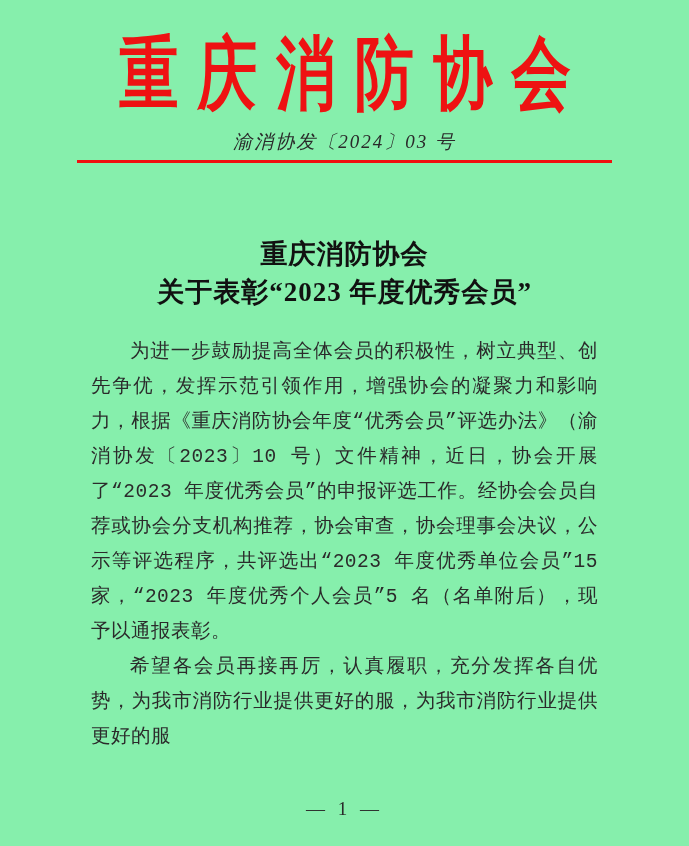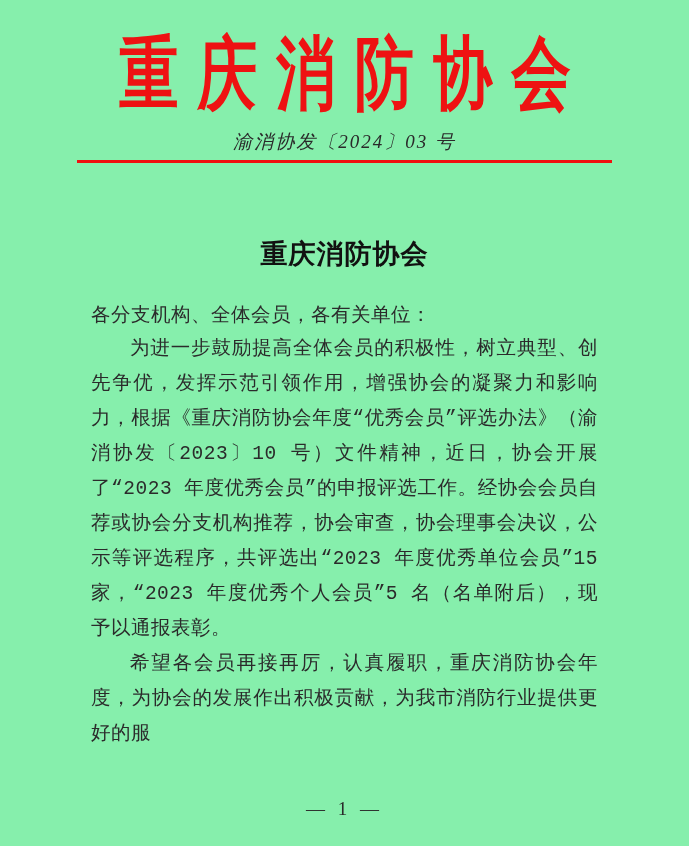--- a/index.html
+++ b/index.html
@@ -88,25 +88,25 @@
 <div class="page">
 
   <header class="letterhead">
     <div class="org-title">重庆消防协会</div>
     <div class="doc-number">渝消协发〔2024〕03 号</div>
     <div class="red-divider"></div>
   </header>
 
   <section class="doc-title">
     <div>重庆消防协会</div>
+    <div>关于表彰“2023 年度优秀会员”</div>
   </section>
 
   <section class="body-text">
-    <p>各分支机构、全体会员，各有关单位：</p>
     <p class="indent">为进一步鼓励提高全体会员的积极性，树立典型、创先争优，发挥示范引领作用，增强协会的凝聚力和影响力，根据《重庆消防协会年度“优秀会员”评选办法》（渝消协发〔2023〕10 号）文件精神，近日，协会开展了“2023 年度优秀会员”的申报评选工作。经协会会员自荐或协会分支机构推荐，协会审查，协会理事会决议，公示等评选程序，共评选出“2023 年度优秀单位会员”15 家，“2023 年度优秀个人会员”5 名（名单附后），现予以通报表彰。</p>
-    <p class="indent">希望各会员再接再厉，认真履职，重庆消防协会年度，为协会的发展作出积极贡献，为我市消防行业提供更好的服</p>
+    <p class="indent">希望各会员再接再厉，认真履职，充分发挥各自优势，为我市消防行业提供更好的服，为我市消防行业提供更好的服</p>
   </section>
 
   <footer class="page-footer">
     <span>— 1 —</span>
   </footer>
 
 </div>
 
 </body></html>

